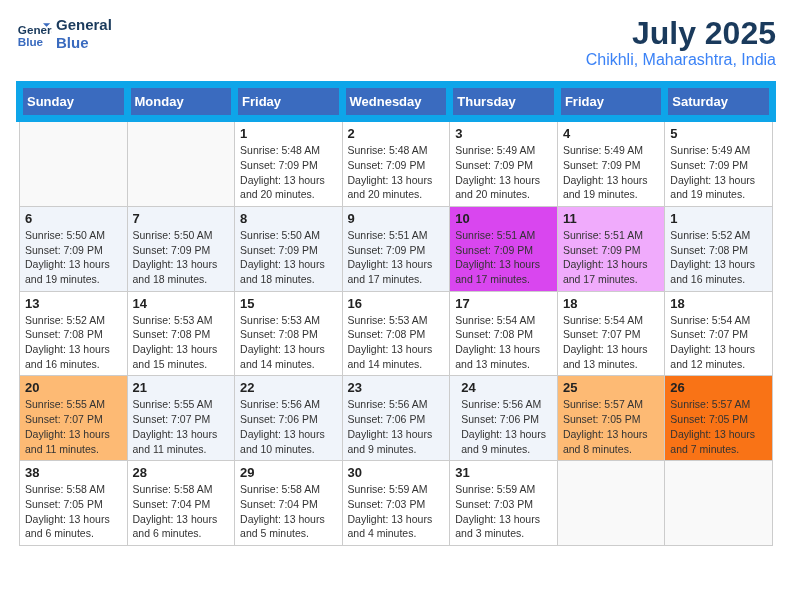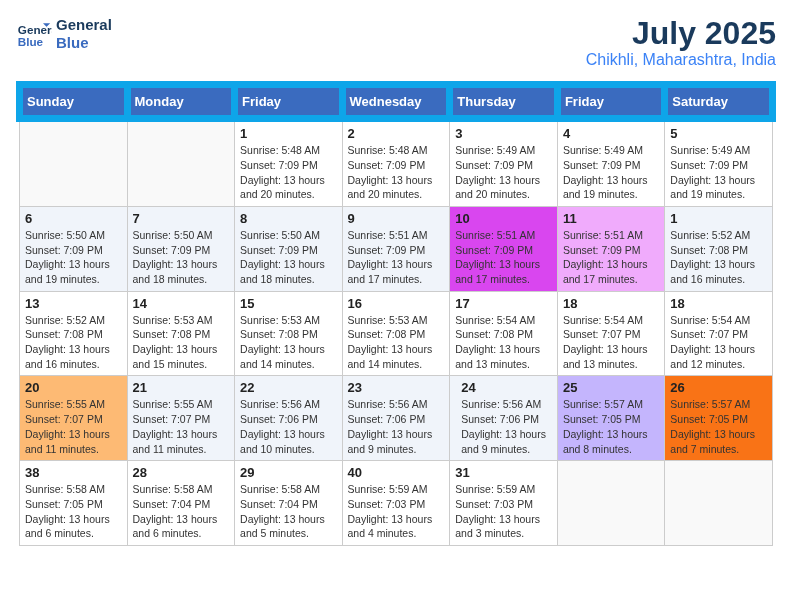--- a/index.html
+++ b/index.html
@@ -261,21 +261,21 @@
           <div class="day-info" style="white-space: pre-line;">Sunrise: 5:56 AM
 Sunset: 7:06 PM
 Daylight: 13 hours and 9 minutes.</div>
         </td>
         <td style="background: rgb(240, 244, 250); padding-left: 11px;">
           <span class="day-num">24</span>
           <div class="day-info" style="white-space: pre-line;">Sunrise: 5:56 AM
 Sunset: 7:06 PM
 Daylight: 13 hours and 9 minutes.</div>
         </td>
-        <td style="background: #c4b5fd;">
+        <td style="background: #fdba74;">
           <span class="day-num">25</span>
           <div class="day-info" style="white-space: pre-line;">Sunrise: 5:57 AM
 Sunset: 7:05 PM
 Daylight: 13 hours and 8 minutes.</div>
         </td>
         <td style="background: #f97316;">
           <span class="day-num">26</span>
           <div class="day-info" style="white-space: pre-line;">Sunrise: 5:57 AM
 Sunset: 7:05 PM
 Daylight: 13 hours and 7 minutes.</div>
@@ -294,21 +294,21 @@
 Sunset: 7:04 PM
 Daylight: 13 hours and 6 minutes.</div>
         </td>
         <td>
           <span class="day-num">29</span>
           <div class="day-info" style="white-space: pre-line;">Sunrise: 5:58 AM
 Sunset: 7:04 PM
 Daylight: 13 hours and 5 minutes.</div>
         </td>
         <td>
-          <span class="day-num">40</span>
+          <span class="day-num">30</span>
           <div class="day-info" style="white-space: pre-line;">Sunrise: 5:59 AM
 Sunset: 7:03 PM
 Daylight: 13 hours and 4 minutes.</div>
         </td>
         <td>
           <span class="day-num">31</span>
           <div class="day-info" style="white-space: pre-line;">Sunrise: 5:59 AM
 Sunset: 7:03 PM
 Daylight: 13 hours and 3 minutes.</div>
         </td>

